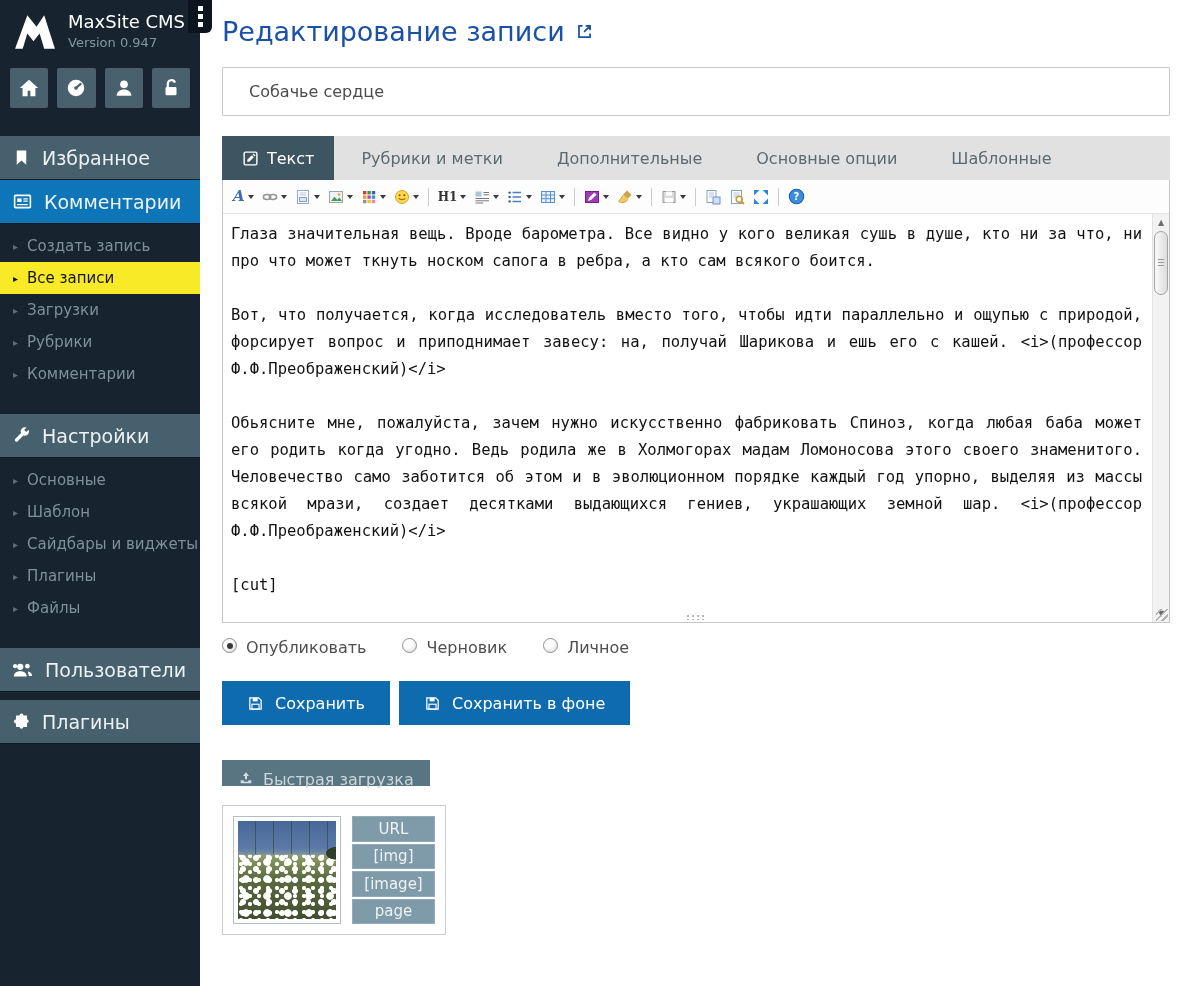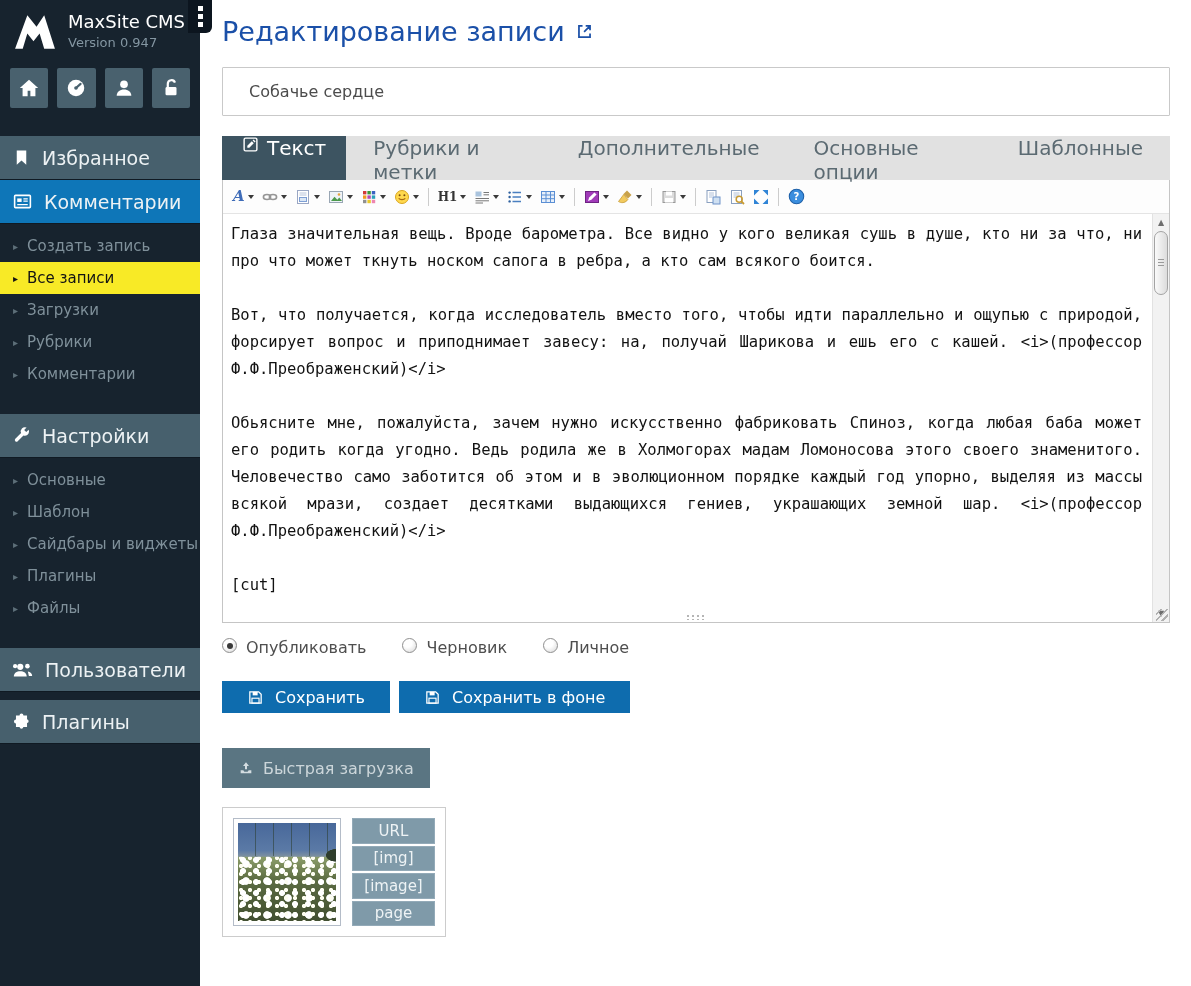--- a/index.html
+++ b/index.html
@@ -29,21 +29,21 @@
     justify-content:center; gap:3px; cursor:pointer; }
   .side-toggle i { width:5px; height:5px; background:#fff; display:block; }
 
   
   .main { margin-left:200px; padding:12px 21px 0 22px; }
   h1.pagetitle { color:#1b50a8; font-size:27px; font-weight:500; display:flex; align-items:center; gap:10px; margin:4px 0 20px;text-align:center; }
   .title-input { width:100%; height:49px; border:1px solid #c9c9c9; border-radius:1px;
     font-size:16px; color:#4c4c4c; padding:0 26px; font-family:inherit; background:#fff; }
 
   .tabs { margin-top:20px; background:#e1e1e1; display:flex; height:44px; align-items:stretch; }
-  .tab { display:flex; gap:8px; padding:0 27px; color:#5b6a72; font-size:20px; cursor:pointer; }
+  .tab { display:flex; align-items:center; gap:8px; padding:0 27px; color:#5b6a72; font-size:16px; cursor:pointer; }
   .tab.active { background:#3d5461; color:#fff; padding:0 20px; }
 
   .editor { border:1px solid #c5c5c5; border-top:none; background:#fff; }
   .toolbar { height:34px; display:flex; align-items:center; padding:0 6px; background:#fdfdfd;
     border-bottom:1px solid #e4e4e4; }
   .tb { display:flex; align-items:center; gap:3px; padding:2px 4px; cursor:pointer; border-radius:2px; }
   .car { width:0; height:0; border-left:3.5px solid transparent; border-right:3.5px solid transparent; border-top:4px solid #3a3a3a; }
   .tsep { width:1px; height:18px; background:#ccc; margin:0 5px; }
   .tb .glyphA { color:#3f6cb8; font-family:"DejaVu Serif","Liberation Serif",serif; font-style:italic; font-weight:bold; font-size:15px; line-height:1; }
   .tb .glyphH { color:#333; font-family:"DejaVu Serif","Liberation Serif",serif; font-weight:bold; font-size:12px; line-height:1; }
@@ -65,25 +65,25 @@
     background:repeating-linear-gradient(135deg,transparent 0 3px,#b0b0b0 3px 4.5px); }
 
   .statusrow { margin-top:15px; display:flex; align-items:center; gap:36px; font-size:16px; color:#4f4f4f; }
   .radio { display:flex; align-items:flex-start; gap:9px; cursor:pointer; }
   .rdot { width:15px; height:15px; border-radius:50%; border:1px solid #8f8f8f;
     background:radial-gradient(circle at 35% 30%,#ffffff 35%,#d6d6d6); position:relative; }
   .radio.sel .rdot:after { content:""; position:absolute; left:3.5px; top:3.5px; width:6px; height:6px;
     border-radius:50%; background:#3a3a3a; }
 
   .saverow { margin-top:24px; display:flex; gap:9px; }
-  .btn-primary { height:32px; background:#0e6cae; color:#fff; font-size:16px; border:none;
+  .btn-primary { height:44px; background:#0e6cae; color:#fff; font-size:16px; border:none;
     display:flex; align-items:center; gap:11px; padding:0 25px; cursor:pointer; font-family:inherit; }
   .uploadrow { margin-top:35px; display:flex; gap:5px; }
-  .btn-slate { height:40px; background:#5a7582; color:#ccd6da; font-size:16px; border:none;
-    display:flex; align-items:center; gap:9px; padding:10px 16px; cursor:pointer; font-family:inherit; }
+  .btn-slate { height:26px; background:#5a7582; color:#ccd6da; font-size:16px; border:none;
+    display:flex; align-items:flex-start; gap:9px; padding:10px 16px; cursor:pointer; font-family:inherit; }
 
   .attach { margin-top:19px; width:224px; height:130px; border:1px solid #ccc; padding:10px; display:flex; gap:11px; }
   .thumbwrap { width:108px; height:108px; background:#fff; border:1px solid #b4bcc8; padding:4px; cursor:pointer; }
   .thumb { width:100%; height:100%; position:relative; overflow:hidden;
     background-image:
       radial-gradient(ellipse 16px 10px at 100% 33%, #2f3d2b 60%, transparent 65%),
       linear-gradient(180deg,#48689a 0%,#5b7aa6 28%,#7d90a0 34%,transparent 34.8%),
       radial-gradient(circle at 5px 4px,#ffffff 2.6px,transparent 3.4px),
       radial-gradient(circle at 3px 3px,#fdfdf0 1.8px,transparent 2.4px),
       radial-gradient(circle at 8px 7px,#ffffff 3.4px,transparent 4.2px),

